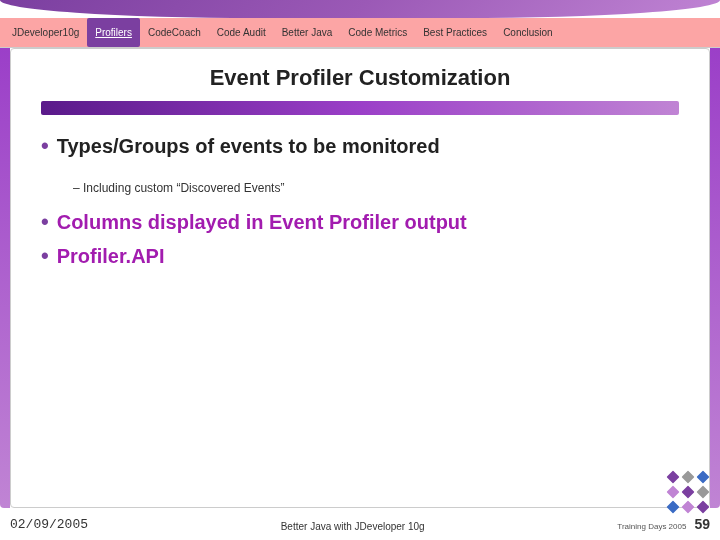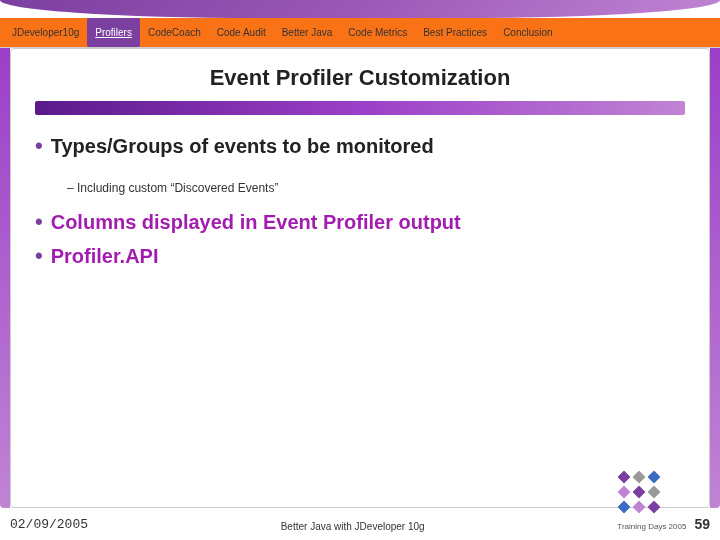--- a/index.html
+++ b/index.html
@@ -25,21 +25,21 @@
       z-index: 0;
     }
 
     
     .navbar {
       position: absolute;
       top: 18px;
       left: 0;
       width: 720px;
       height: 30px;
-      background: #f97316;
+      background: #fca5a5;
       display: flex;
       align-items: center;
       border-bottom: 1px solid #ccc;
       z-index: 1;
       padding: 0 4px;
     }
 
     .nav-item {
       font-size: 10px;
       padding: 2px 8px;
@@ -62,21 +62,21 @@
     .main {
       position: absolute;
       top: 48px;
       left: 10px;
       width: 700px;
       height: 460px;
       background: #fff;
       border: 1px solid #ccc;
       border-radius: 4px;
       z-index: 1;
-      padding: 16px 24px;
+      padding: 16px 30px;
     }
 
     .slide-title {
       text-align: center;
       font-size: 22px;
       font-weight: bold;
       color: #222;
       margin-bottom: 10px;
     }
 
@@ -154,20 +154,21 @@
 
     .footer-center {
       font-size: 10px;
       color: #333;
       text-align: center;
     }
 
     .footer-logo {
       display: flex;
       flex-direction: column;
+      align-items: flex-end;
     }
 
     .logo-diamonds {
       display: grid;
       grid-template-columns: repeat(3, 14px);
       grid-template-rows: repeat(3, 14px);
       gap: 1px;
       margin-bottom: 2px;
     }
 

